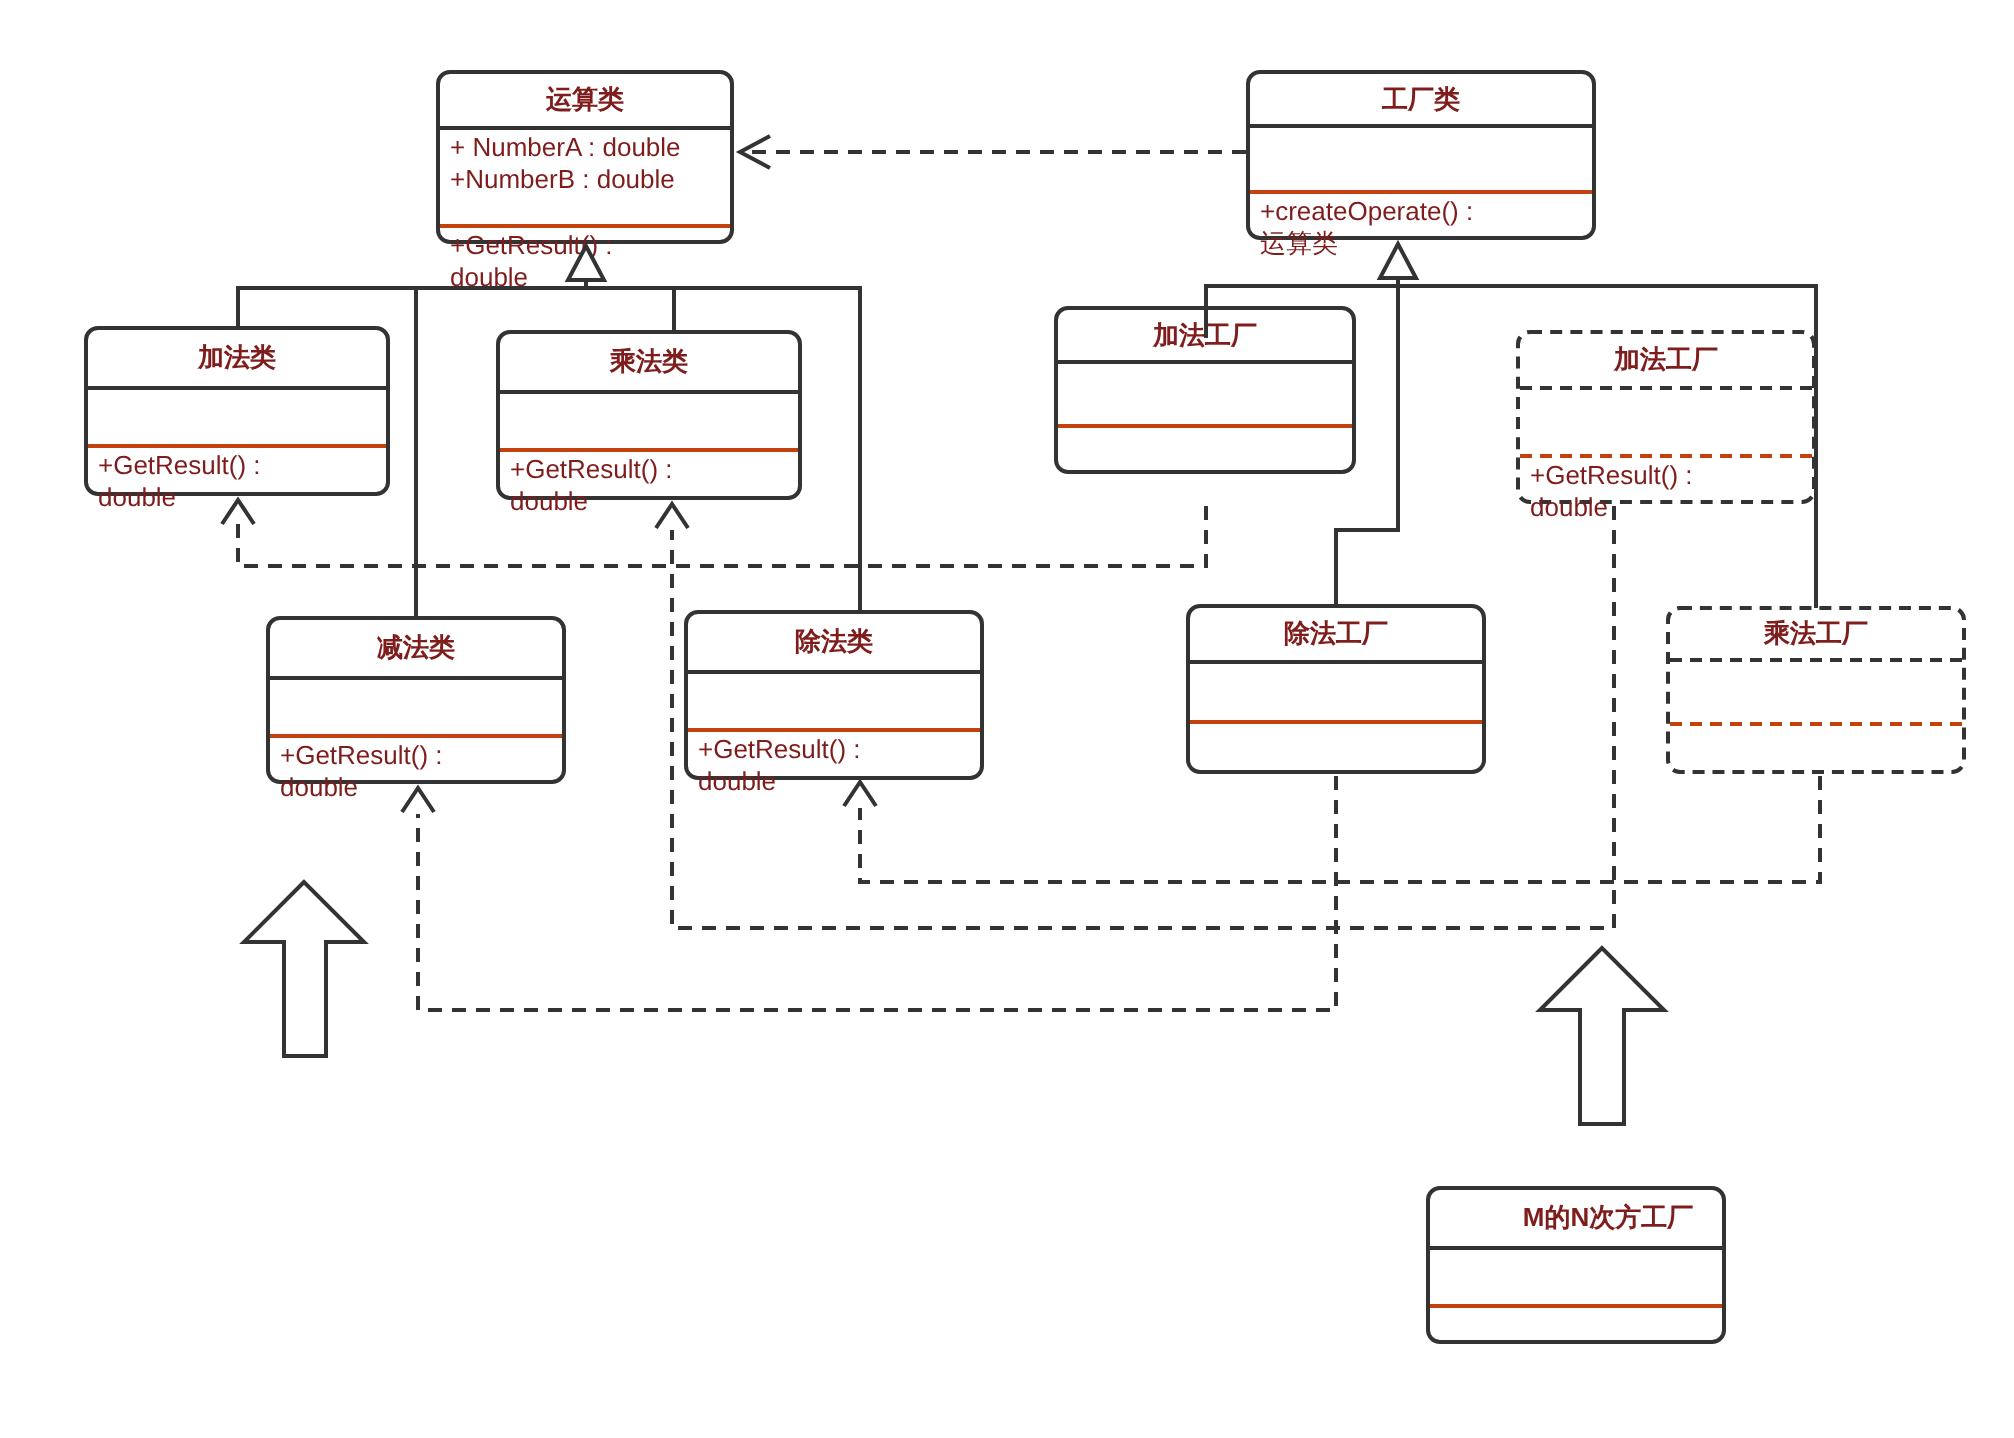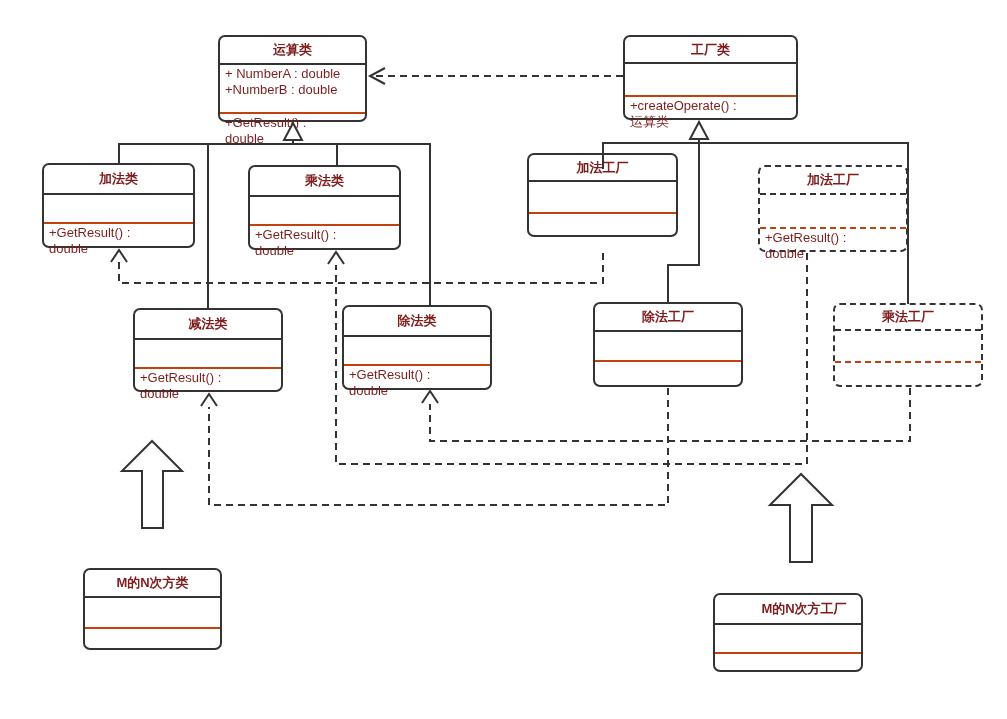--- a/index.html
+++ b/index.html
@@ -115,25 +115,20 @@
     <div class="sec sec-attrs"></div>
     <div class="sec sec-methods"></div>
   </div>
 
   <div class="uml-box dashed" id="b-divide-factory">
     <div class="sec sec-title">乘法工厂</div>
     <div class="sec sec-attrs"></div>
     <div class="sec sec-methods"></div>
   </div>
 
-  <div class="uml-box" id="b-power">
-    <div class="sec sec-title">M的N次方类</div>
-    <div class="sec sec-attrs"></div>
-    <div class="sec sec-methods"></div>
-  </div>
 
   <div class="uml-box" id="b-power-factory">
     <div class="sec sec-title">M的N次方工厂</div>
     <div class="sec sec-attrs"></div>
     <div class="sec sec-methods"></div>
   </div>
 
   <svg id="connectors" width="1007" height="719" viewBox="0 0 1007 719">
 
     <path d="M119 164 L119 144 L430 144 L430 306" fill="none" stroke="#333" stroke-width="2"></path>

